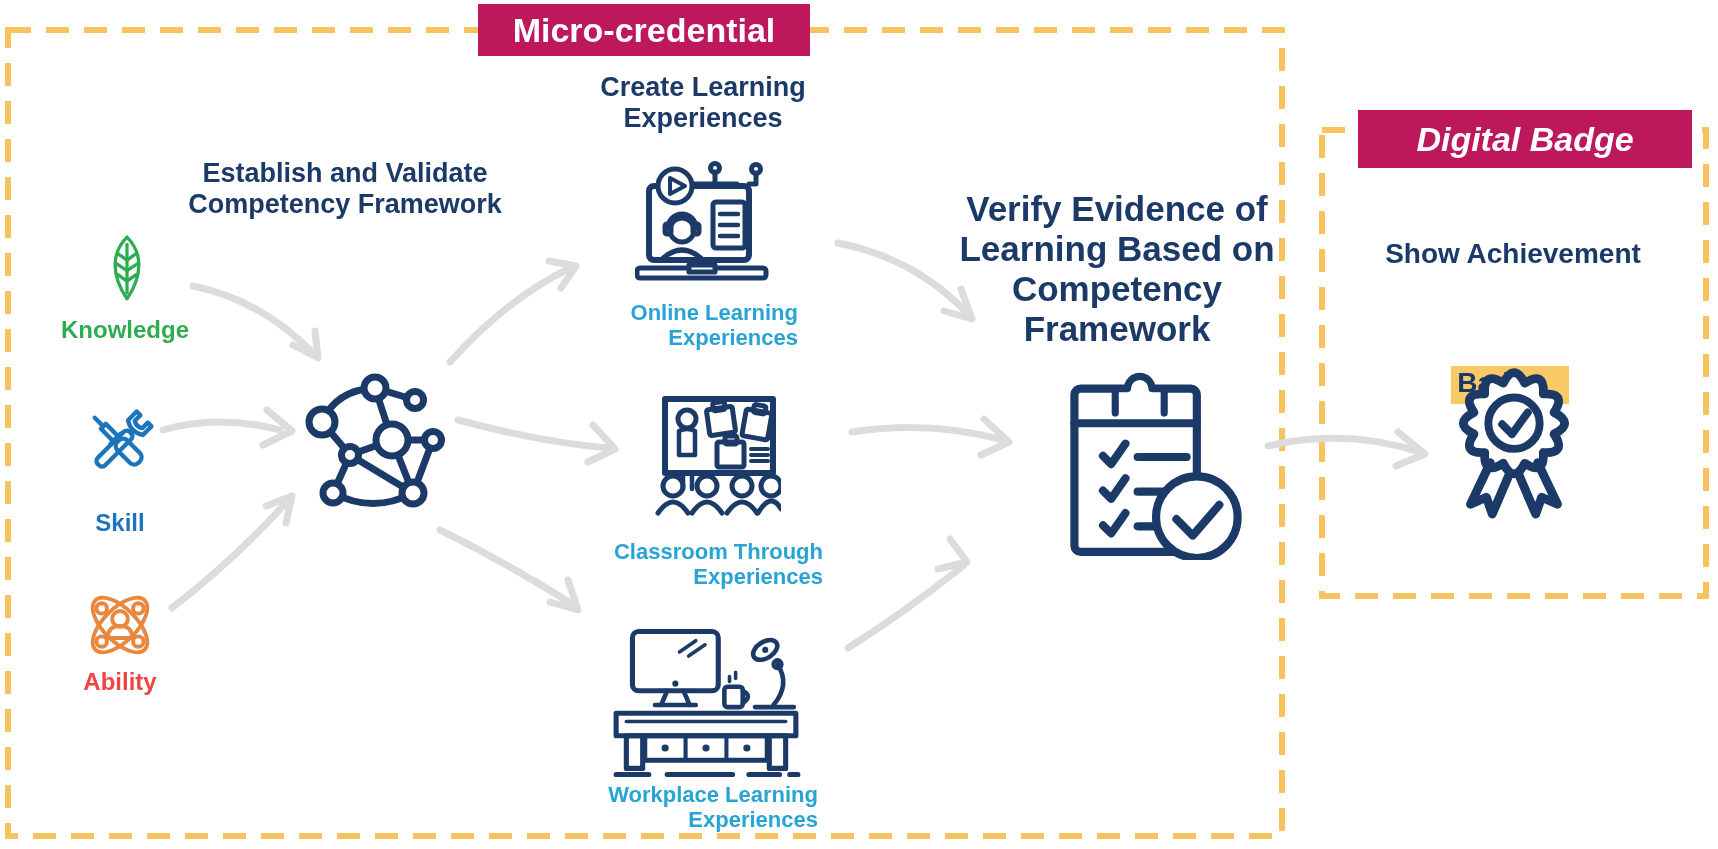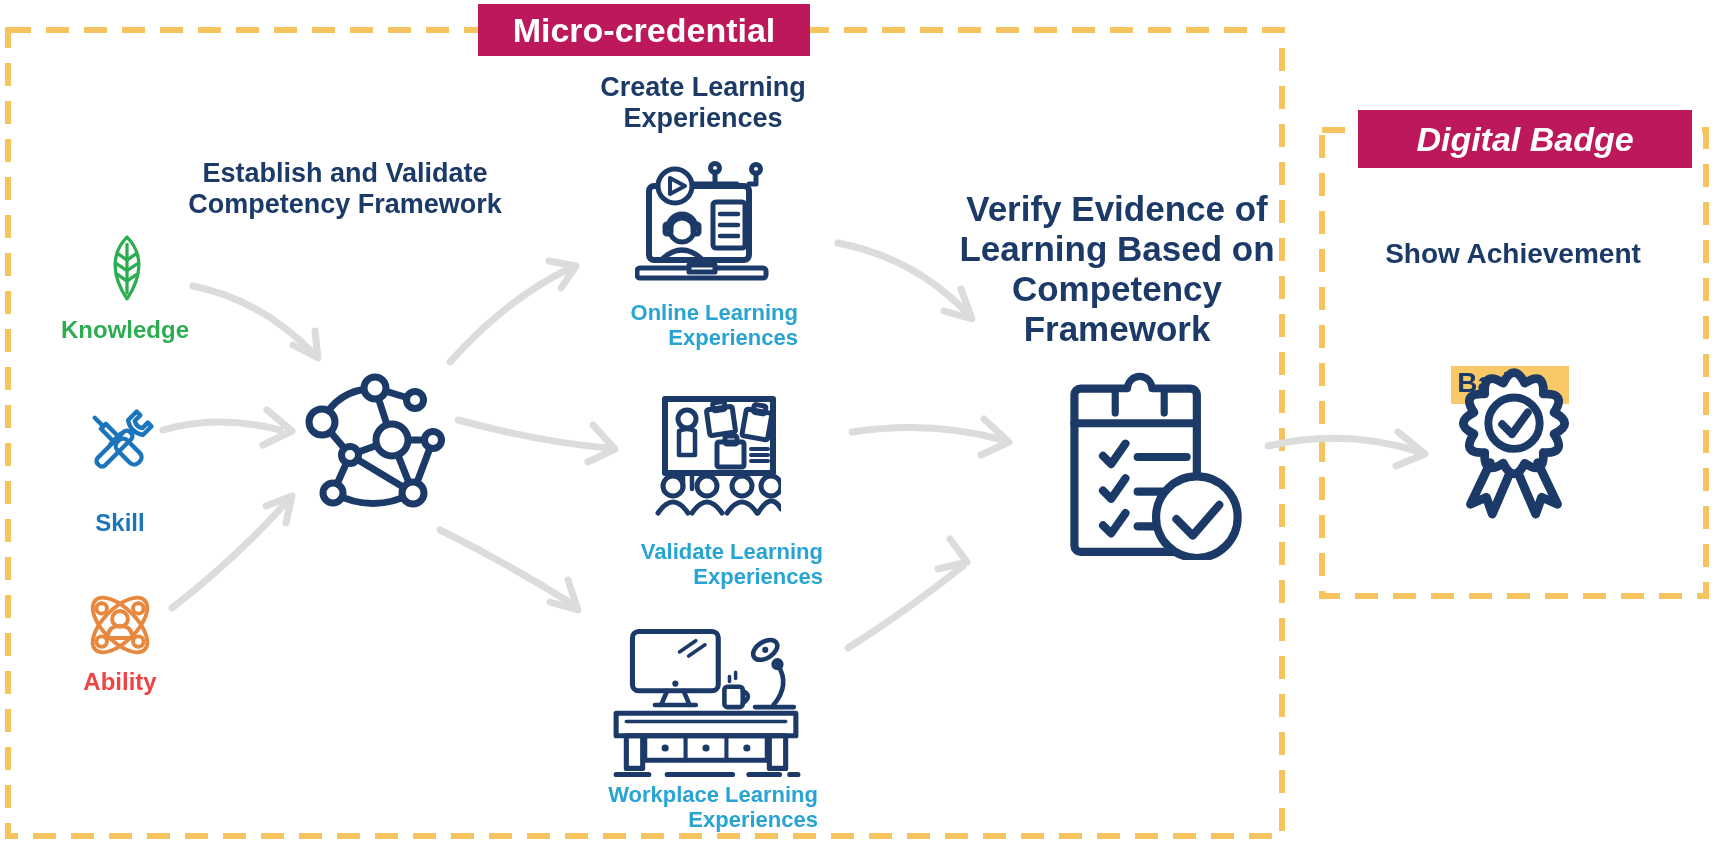--- a/index.html
+++ b/index.html
@@ -164,21 +164,21 @@
     <circle cx="28" cy="95" r="10"></circle>
     <path d="M13,122 Q28,100 43,122"></path>
     <circle cx="62" cy="95" r="10"></circle>
     <path d="M47,122 Q62,100 77,122"></path>
     <circle cx="97" cy="95" r="10"></circle>
     <path d="M82,122 Q97,100 112,122"></path>
     <circle cx="126" cy="95" r="10"></circle>
     <path d="M113,122 Q126,100 136,118"></path>
   </svg>
 </div>
-<div class="abs exp-label" style="left:603px;top:540px;width:220px;">Validate Learning
+<div class="abs exp-label" style="left:603px;top:540px;width:220px;">Classroom Through
 Experiences</div>
 
 <div class="abs icon" style="left:610px;top:623px;">
   <svg width="192" height="157" viewBox="0 0 188 153" fill="none" stroke="#1c3a68" stroke-width="5" stroke-linecap="round" stroke-linejoin="round">
     <rect x="22" y="8" width="84" height="58" rx="6"></rect>
     <path d="M68,28 L84,17 M77,32 L93,21" stroke-width="3.5"></path>
     <circle cx="64" cy="59" r="3" fill="#1c3a68" stroke="none"></circle>
     <path d="M56,66 L50,80 M72,66 L78,80 M44,80 H84" stroke-width="4.5"></path>
     <rect x="112" y="62" width="18" height="20" rx="3" stroke-width="4.5"></rect>
     <path d="M130,66 Q140,71 130,78" stroke-width="4.5"></path>

